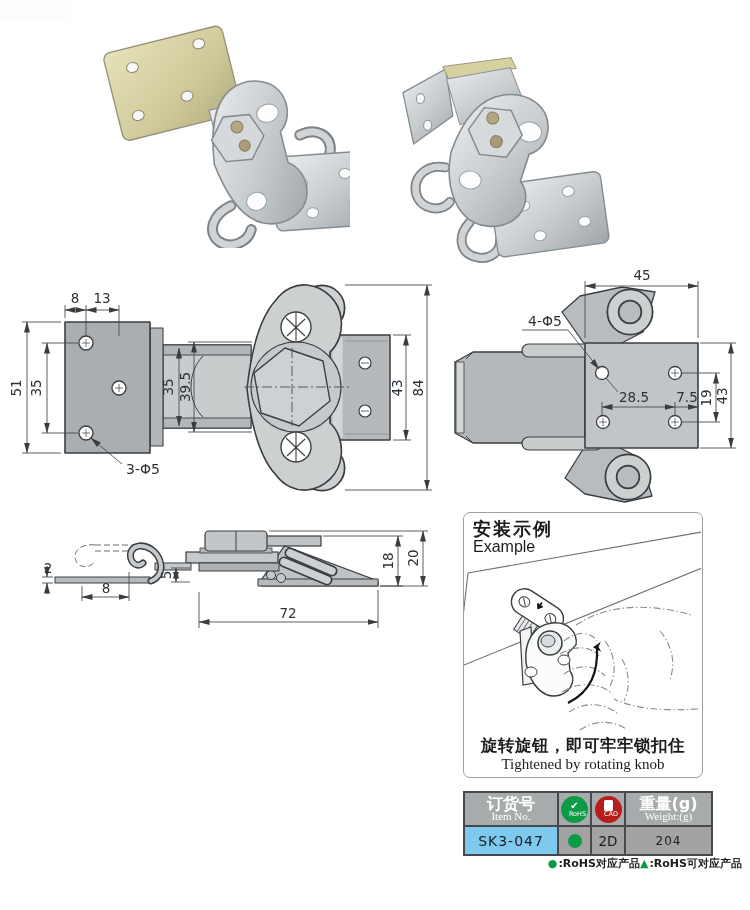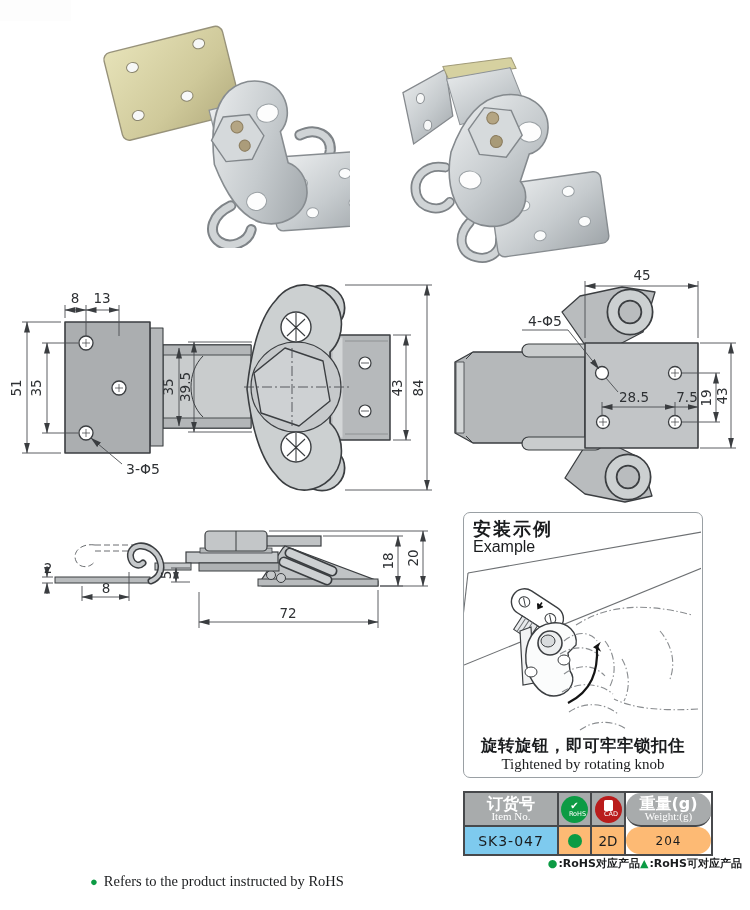--- a/index.html
+++ b/index.html
@@ -17,23 +17,23 @@
   .example-title-zh{position:absolute;left:9px;top:4px;font-size:18px;font-weight:bold;letter-spacing:2px;}
   .example-title-en{position:absolute;left:9px;top:25px;font-size:16px;font-family:Liberation Sans, sans-serif;}
   .example-cap-zh{position:absolute;left:0;right:0;top:222px;text-align:center;font-size:16.5px;font-weight:bold;letter-spacing:.5px;}
   .example-cap-en{position:absolute;left:0;right:0;top:243px;text-align:center;font-size:15px;font-family:"Liberation Serif","DejaVu Serif",serif;}
   
   .spec-table{
     left:463px;top:791px;width:250px;border:2.5px solid #47494c;box-sizing:border-box;background:#fff;
   }
   .spec-row{display:grid;grid-template-columns:94px 33px 34px 1fr;}
   .spec-cell{border-right:2px solid #47494c;display:flex;align-items:center;justify-content:center;box-sizing:border-box;}
-  .spec-cell:last-child{border-right:none;border-radius:15px;}
+  .spec-cell:last-child{border-right:none;}
   .spec-head .spec-cell{background:#a8abac;height:34px;border-bottom:2px solid #47494c;flex-direction:column;color:#fff;}
-  .spec-body .spec-cell{height:27px;background:#fdba74;}
+  .spec-body .spec-cell{height:27px;background:#a3a3a3;}
   .hd-zh{font-size:16px;font-weight:bold;line-height:13px;}
   .hd-en{font-size:11px;font-family:"Liberation Serif","DejaVu Serif",serif;line-height:12px;}
   .item-cell{background:#7ecaee !important;font-size:14px;letter-spacing:1px;}
   .icon-circle{width:27px;height:27px;border-radius:50%;display:flex;flex-direction:column;align-items:center;justify-content:center;line-height:1;}
   .rohs-circle{background:#0c9b44;}
   .cad-circle{background:#b91c1c;}
   .icon-circle .glyph{color:#fff;font-size:10px;line-height:10px;}
   .cad-doc{width:9px;height:11px;background:#fff;border-radius:1.5px;}
   .icon-circle .cap{color:#fff;font-size:6.5px;font-weight:normal;line-height:7px;padding-left:6px;}
   .dot-green{width:14px;height:14px;border-radius:50%;background:#0c9b44;}
@@ -369,14 +369,13 @@
     <div class="spec-cell cell-weight">204</div>
   </div>
 </div>
 
 <div class="abs legend-zh">
   <span><span class="mk">●</span><span>:RoHS对应产品</span></span>
   <span><span class="mk">▲</span><span>:RoHS可对应产品</span></span>
 </div>
 
 <div class="abs footer-en">
-  <span><span class="mk">●</span><span>Refers to the product instructed by RoHS</span></span>
 </div>
 
 </body></html>

